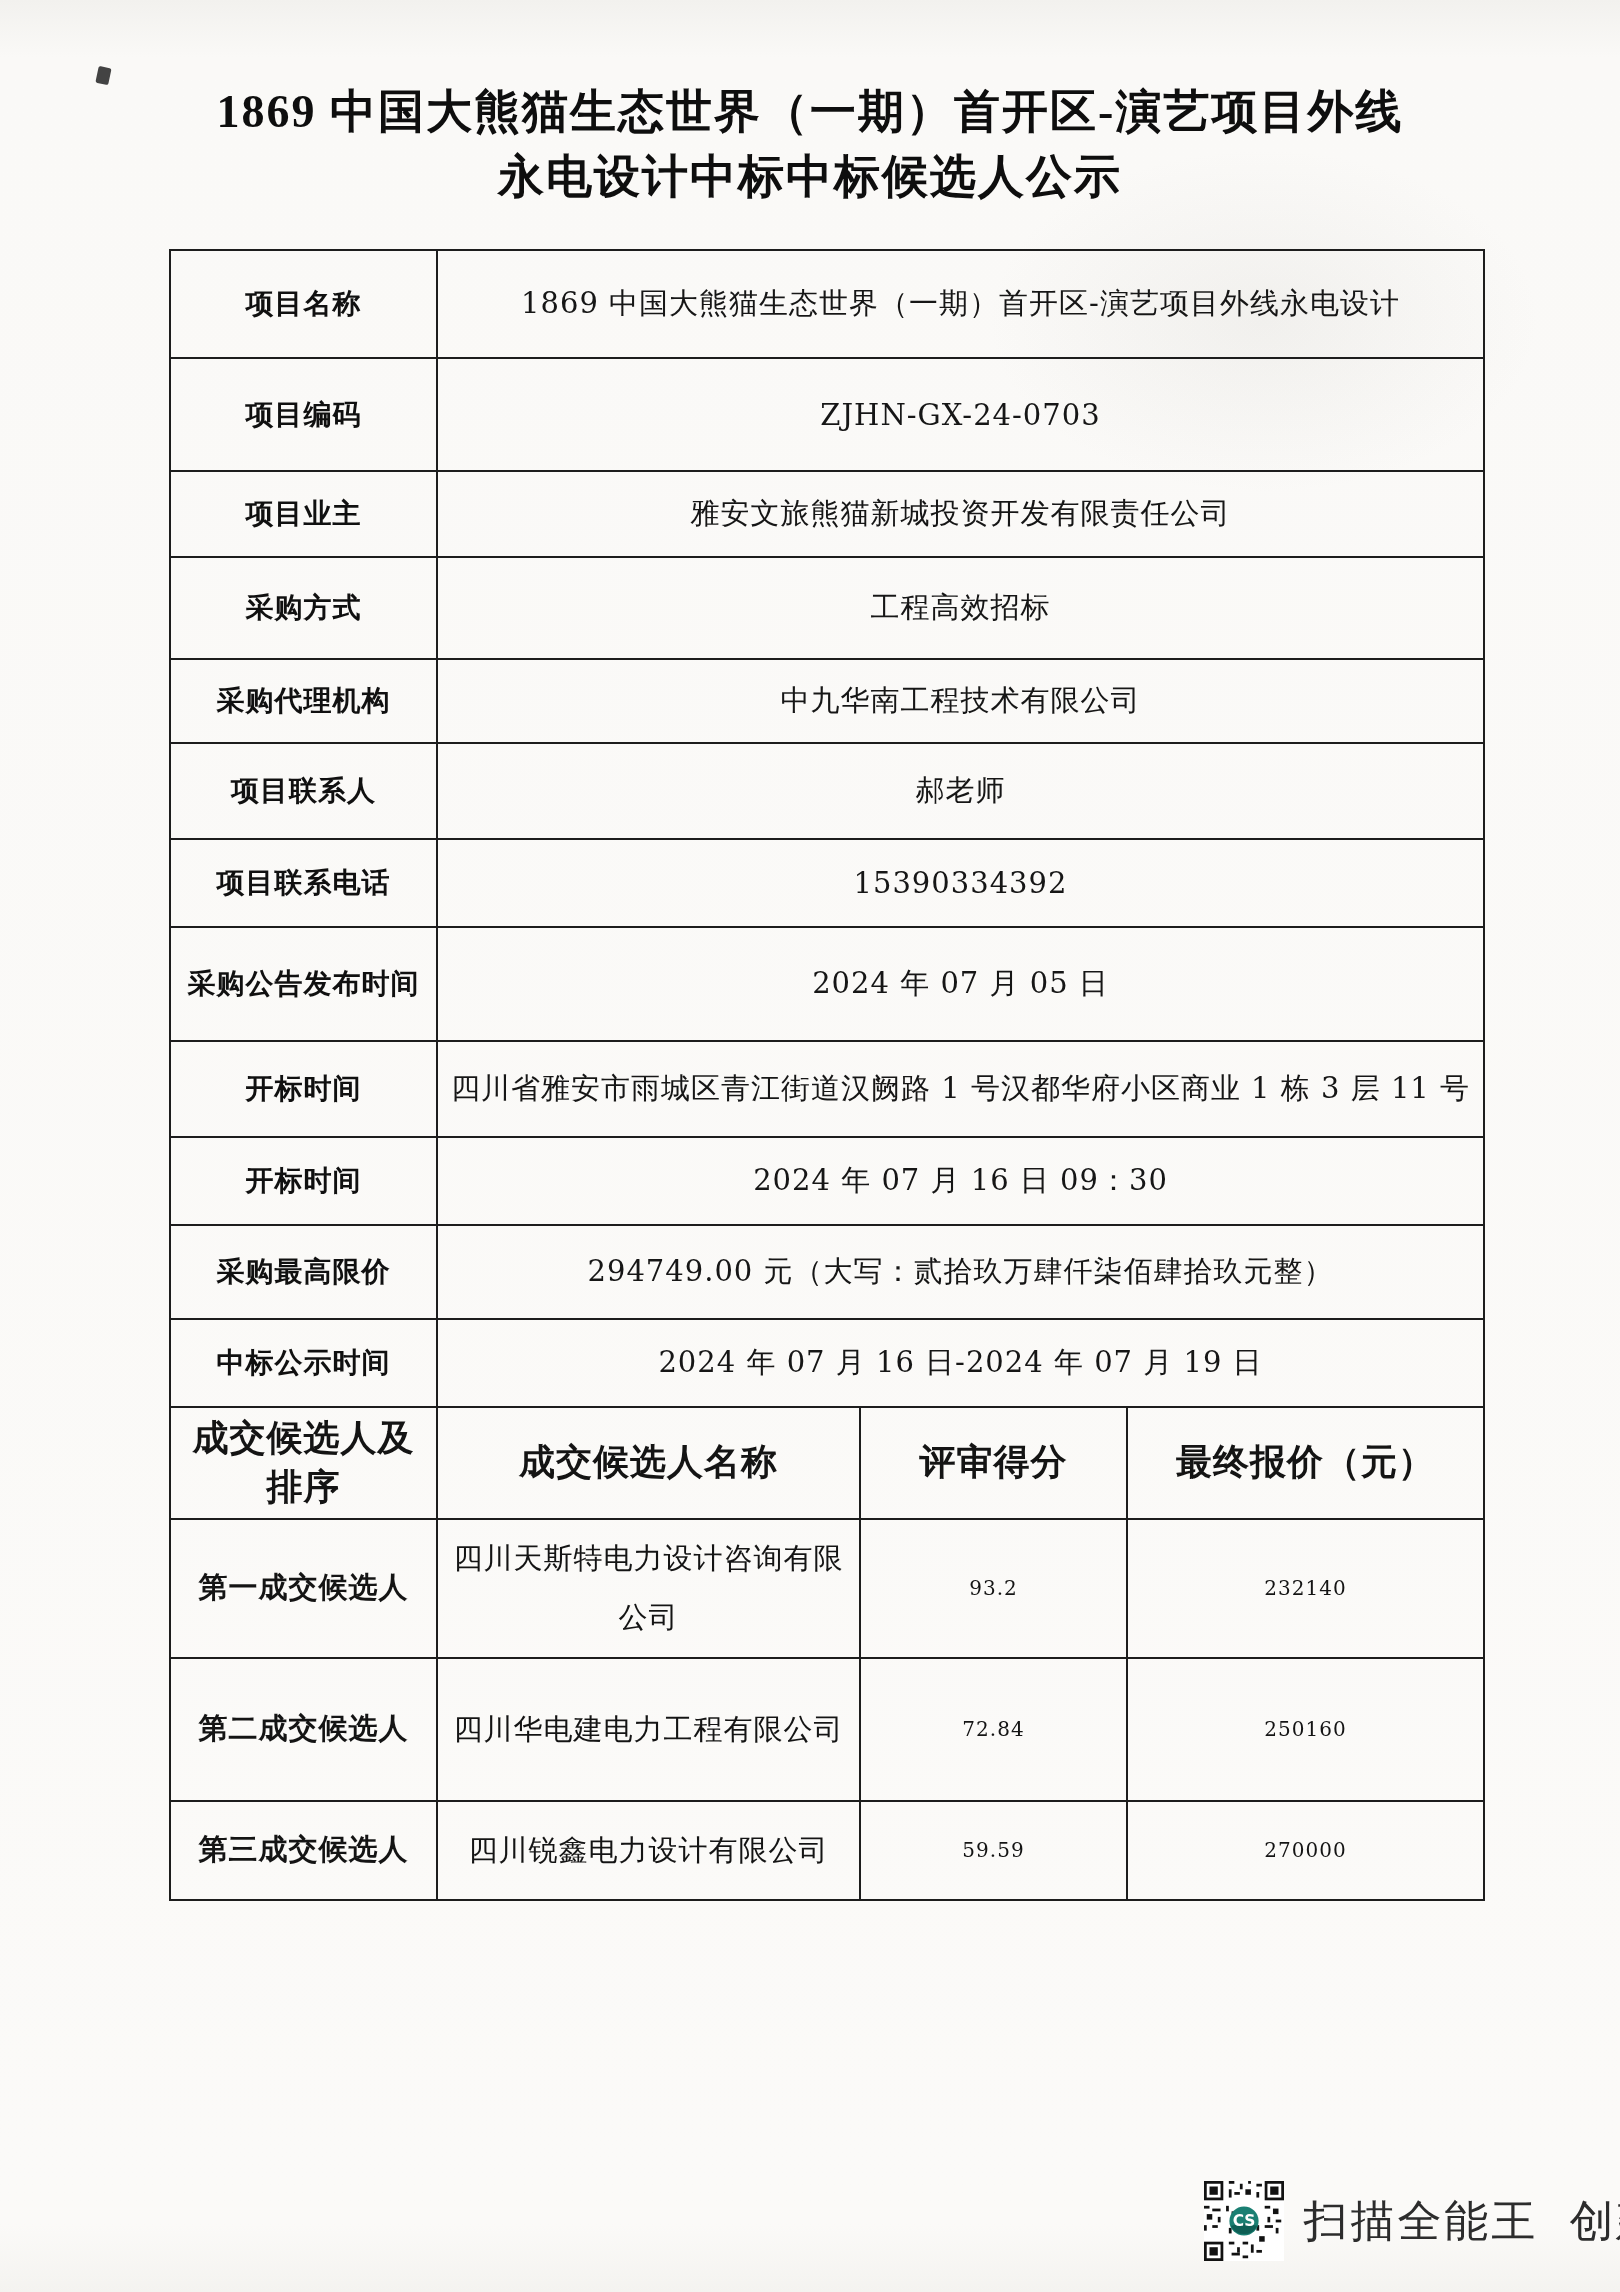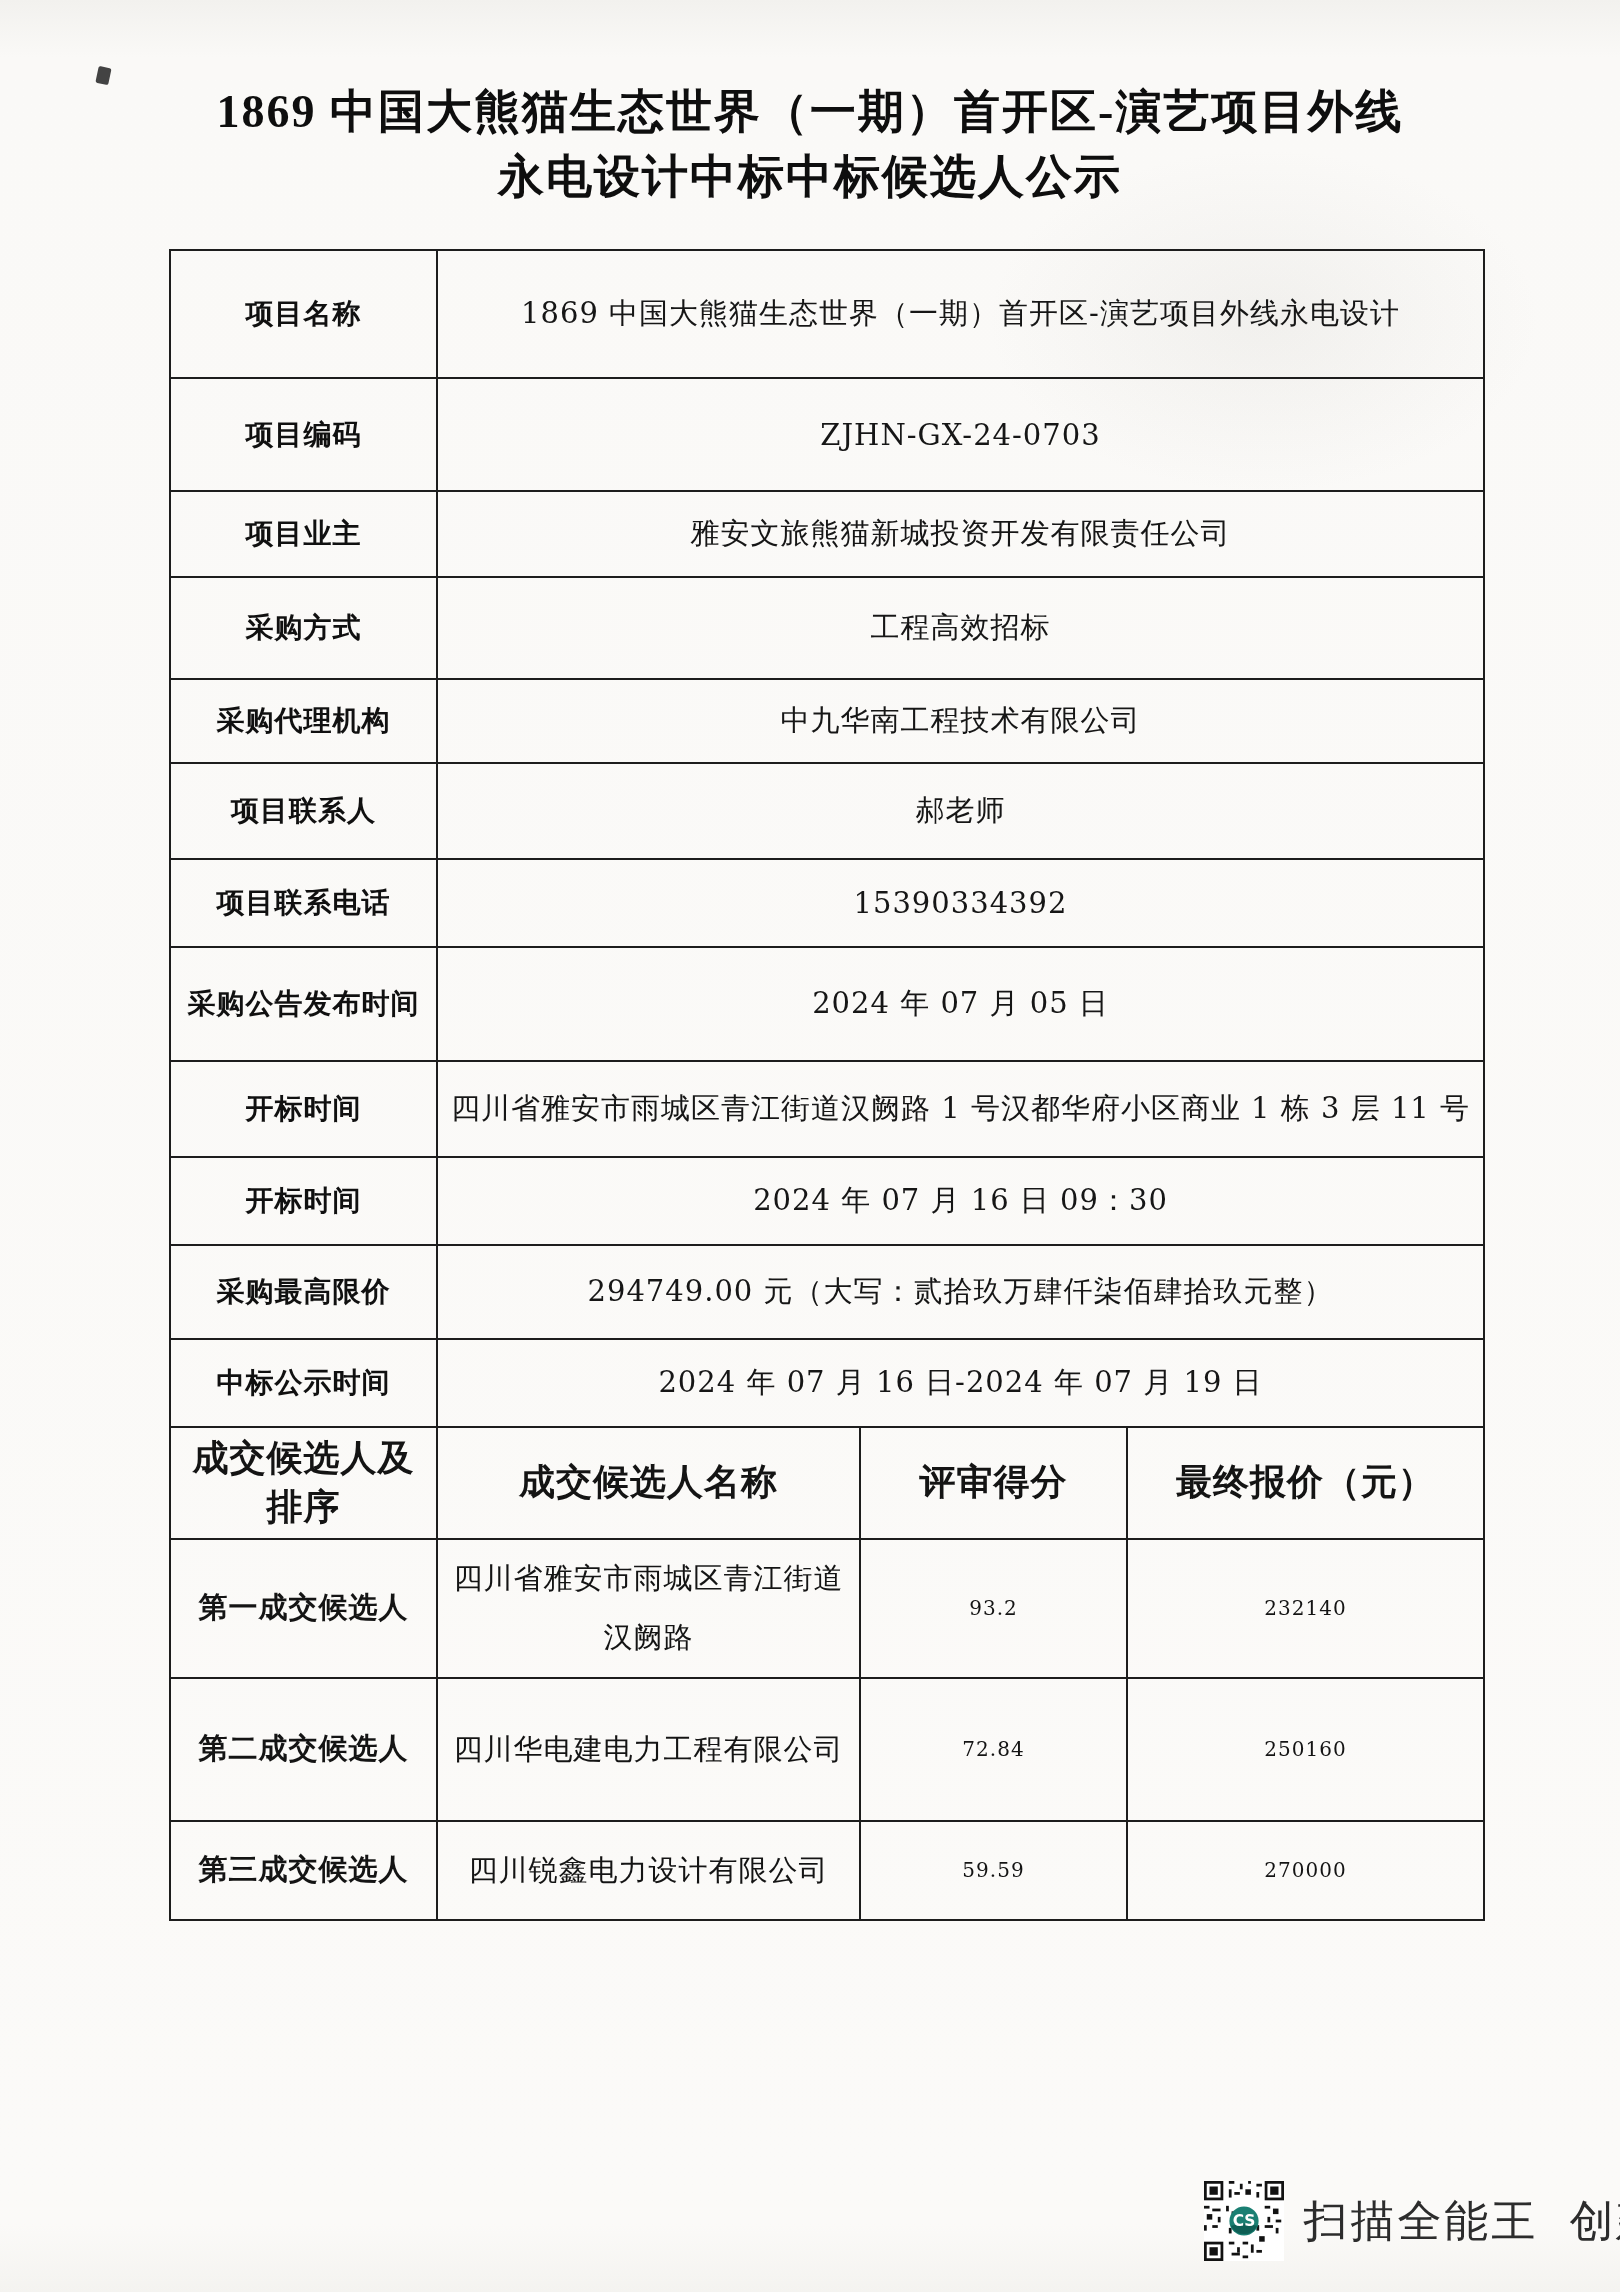--- a/index.html
+++ b/index.html
@@ -100,21 +100,21 @@
   <h1 class="title"><span>1869 中国大熊猫生态世界（一期）首开区-演艺项目外线</span><br><span>永电设计中标中标候选人公示</span></h1>
 
   <table class="doc-table">
     <colgroup>
       <col style="width:267px">
         <col style="width:423px">
         <col style="width:267px">
         <col style="width:357px">
     </colgroup>
     <tbody>
-      <tr style="height:128px">
+      <tr style="height:108px">
         <td class="lbl">项目名称</td>
         <td class="val" colspan="3">1869 中国大熊猫生态世界（一期）首开区-演艺项目外线永电设计</td>
       </tr>
       <tr style="height:113px">
         <td class="lbl">项目编码</td>
         <td class="val" colspan="3">ZJHN-GX-24-0703</td>
       </tr>
       <tr style="height:86px">
         <td class="lbl">项目业主</td>
         <td class="val" colspan="3">雅安文旅熊猫新城投资开发有限责任公司</td>
@@ -156,21 +156,21 @@
         <td class="val" colspan="3">2024 年 07 月 16 日-2024 年 07 月 19 日</td>
       </tr>
       <tr style="height:90px">
         <th class="hdr">成交候选人及排序</th>
         <th class="hdr">成交候选人名称</th>
         <th class="hdr">评审得分</th>
         <th class="hdr">最终报价（元）</th>
       </tr>
       <tr style="height:139px">
         <td class="rank">第一成交候选人</td>
-        <td class="name">四川省雅安市雨城区青江街道汉阙路</td>
+        <td class="name">四川天斯特电力设计咨询有限公司</td>
         <td class="score">93.2</td>
         <td class="price">232140</td>
       </tr>
       <tr style="height:143px">
         <td class="rank">第二成交候选人</td>
         <td class="name">四川华电建电力工程有限公司</td>
         <td class="score">72.84</td>
         <td class="price">250160</td>
       </tr>
       <tr style="height:99px">

